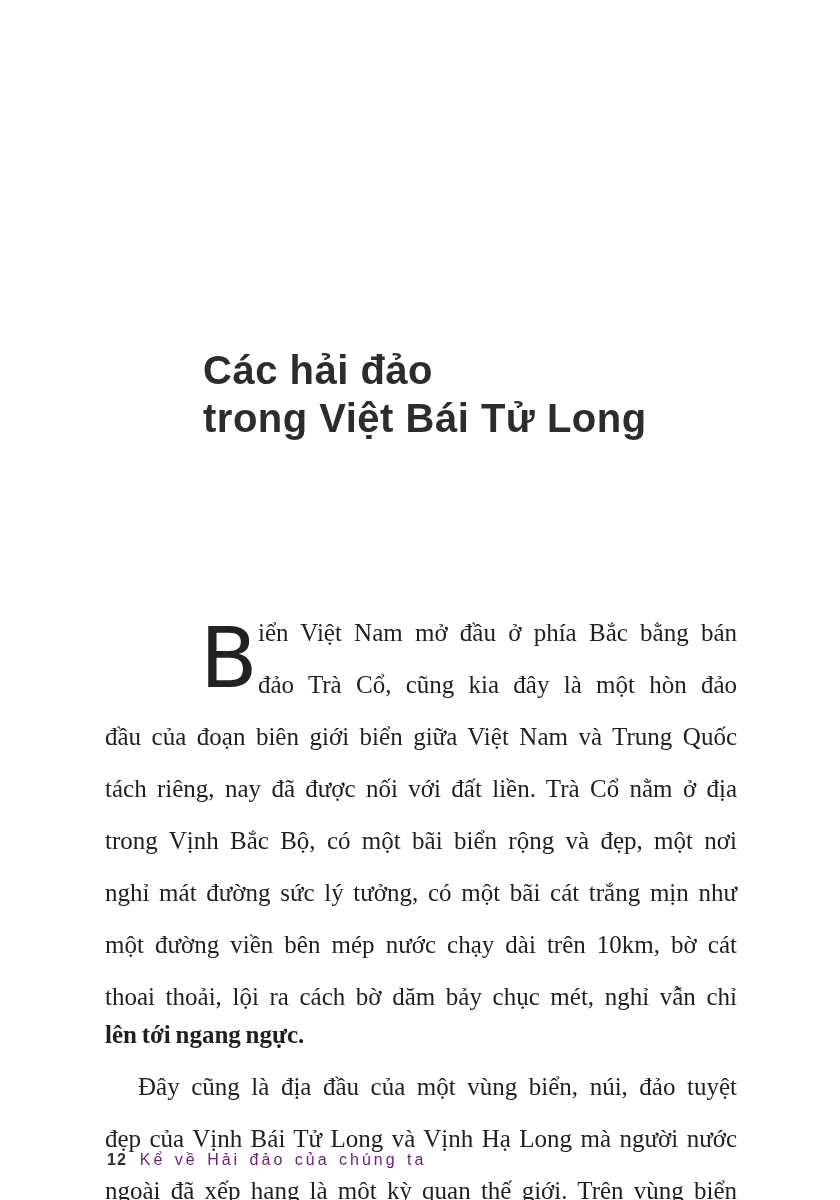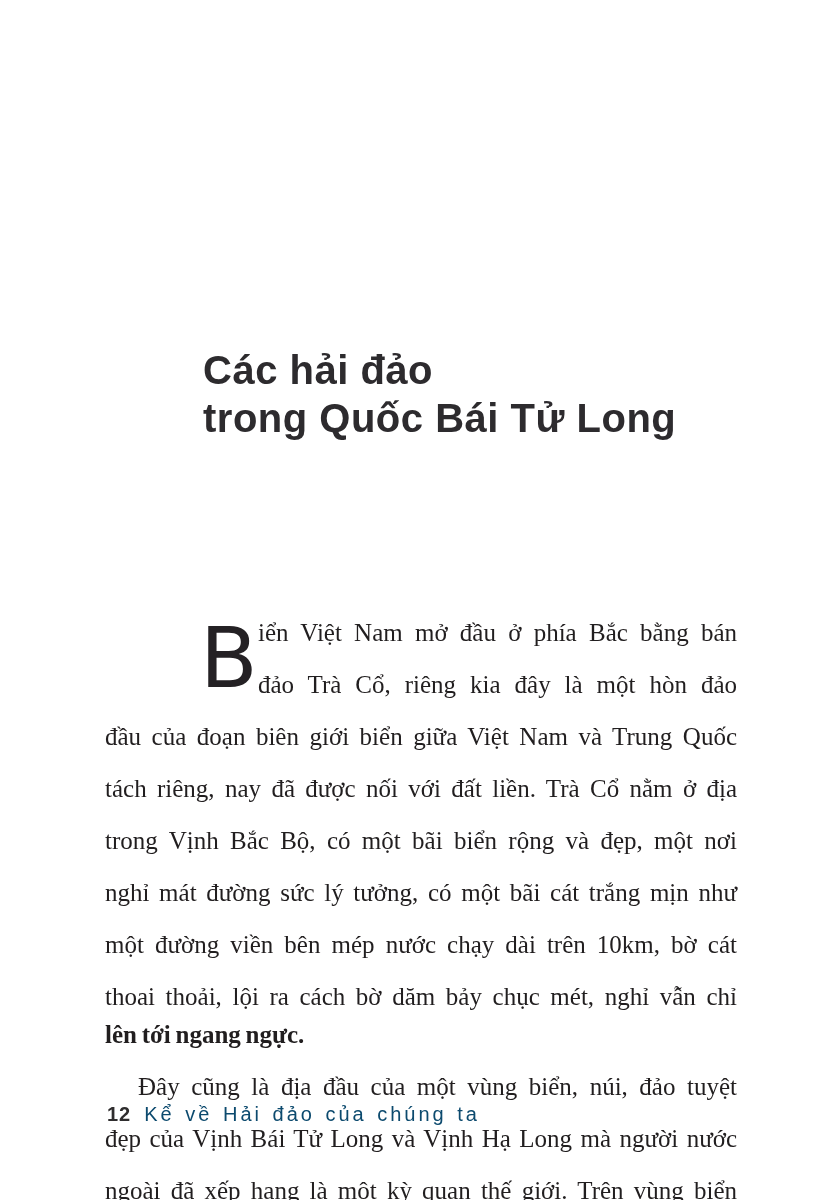--- a/index.html
+++ b/index.html
@@ -75,49 +75,50 @@
 
   
   .page-footer {
     position: absolute;
     left: 107px;
     top: 1103px;
     display: flex;
     align-items: baseline;
     gap: 13px;
     font-family: "Liberation Sans", sans-serif;
-    font-size: 20px;
+    font-size: 16px;
   }
   .page-number {
     font-weight: bold;
     color: #2f2d2e;
     letter-spacing: 1px;
   }
   .footer-title {
-    color: #0c4a6e;
+    color: #701a75;
     letter-spacing: 3px;
     word-spacing: 2px;
+    margin-top: 48px;
   }
 </style>
 </head>
 <body>
 
 <div class="page">
 
   <div class="chapter-title">
     <div>Các hải đảo</div>
-    <div>trong Quốc Bái Tử Long</div>
+    <div>trong Việt Bái Tử Long</div>
   </div>
 
   <div class="body-text">
 
     <div class="para para-1">
       <span class="dropcap">B</span>
       <div class="line just">iển Việt Nam mở đầu ở phía Bắc bằng bán</div>
-      <div class="line just">đảo Trà Cổ, riêng kia đây là một hòn đảo</div>
+      <div class="line just">đảo Trà Cổ, cũng kia đây là một hòn đảo</div>
       <div class="line just">đầu của đoạn biên giới biển giữa Việt Nam và Trung Quốc</div>
       <div class="line just">tách riêng, nay đã được nối với đất liền. Trà Cổ nằm ở địa</div>
       <div class="line just">trong Vịnh Bắc Bộ, có một bãi biển rộng và đẹp, một nơi</div>
       <div class="line just">nghỉ mát đường sức lý tưởng, có một bãi cát trắng mịn như</div>
       <div class="line just">một đường viền bên mép nước chạy dài trên 10km, bờ cát</div>
       <div class="line just">thoai thoải, lội ra cách bờ dăm bảy chục mét, nghỉ vẫn chỉ</div>
       <div class="line left-last">lên tới ngang ngực.</div>
     </div>
 
     <div class="para para-2">

